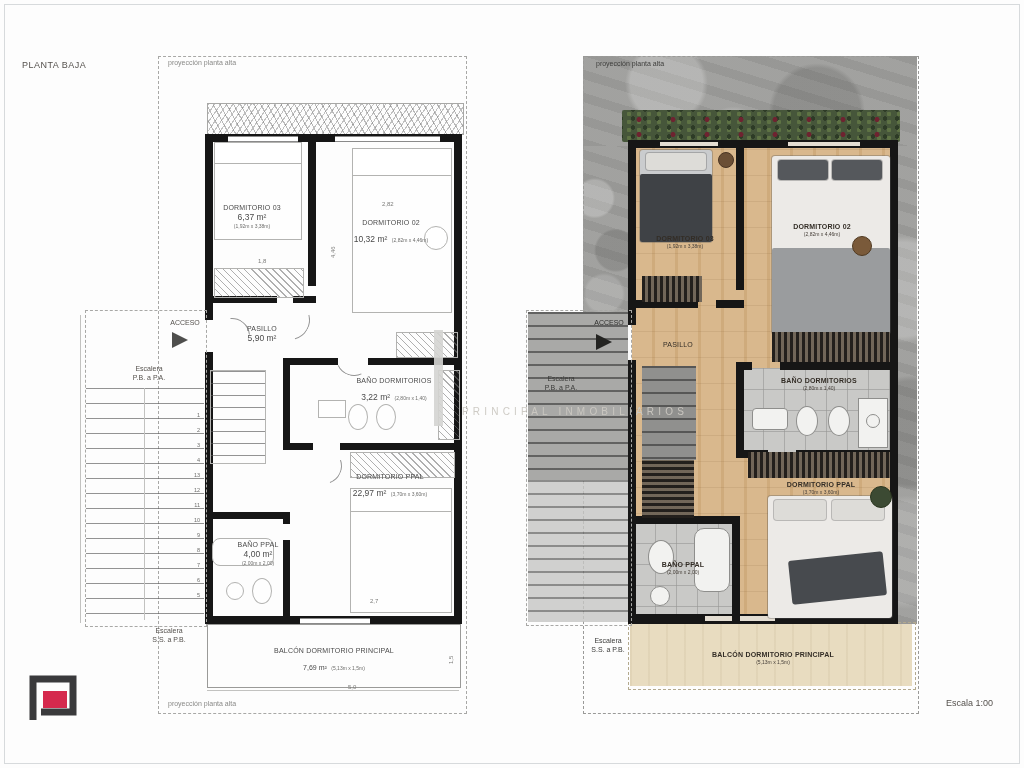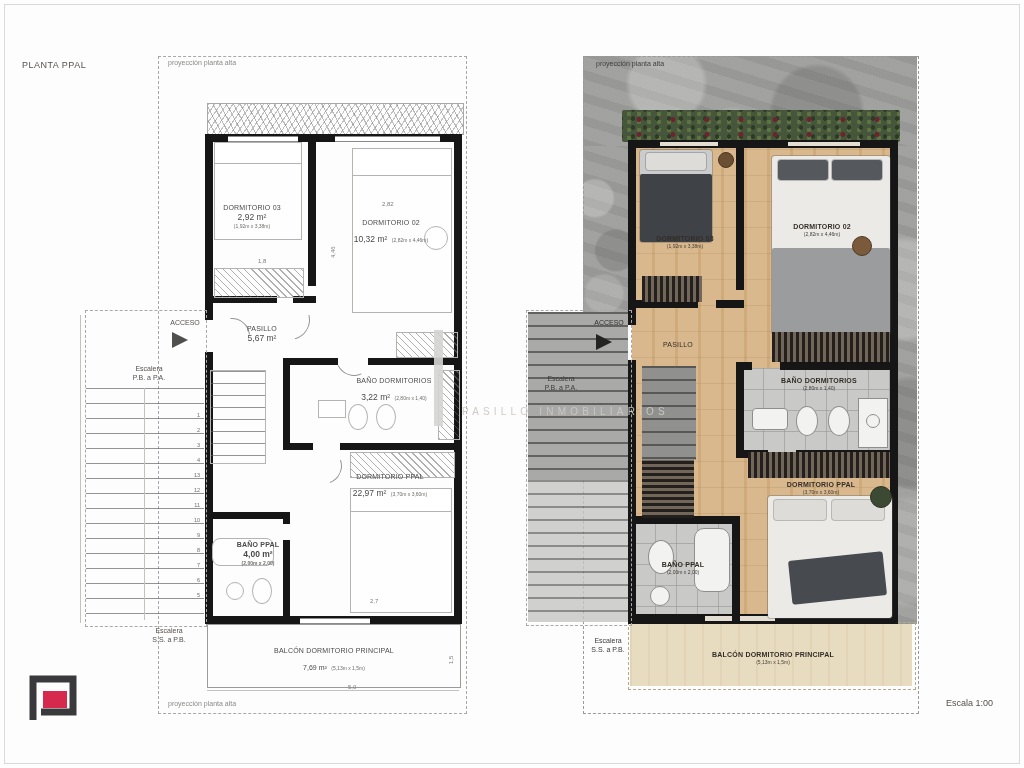--- a/index.html
+++ b/index.html
@@ -66,21 +66,21 @@
   .proj2{position:absolute;font-size:7px;color:#3d3d3b;z-index:8;}
   .thinline{position:absolute;background:#c2c2c0;}
   .stairnum{position:absolute;font-size:5.5px;color:#6d6d6b;width:12px;text-align:right;z-index:8;}
 </style>
 </head>
 <body>
 
 <div id="canvas">
   <div class="frame"></div>
 
-  <div class="abs" style="left:22px;top:60px;font-size:9px;color:#55514d;letter-spacing:.5px;">PLANTA PPAL</div>
+  <div class="abs" style="left:22px;top:60px;font-size:9px;color:#55514d;letter-spacing:.5px;">PLANTA BAJA</div>
 
   <div class="dashed" style="left:158px;top:56px;width:307px;height:656px;"></div>
   <div class="proj" style="left:168px;top:59px;">proyección planta alta</div>
   <div class="proj" style="left:168px;top:700px;">proyección planta alta</div>
 
   <div class="planter" style="left:207px;top:103px;width:255px;height:30px;"></div>
 
   <div class="w" style="left:205px;top:134px;width:257px;height:8px;"></div>
   <div class="win" style="left:228px;top:136px;width:70px;height:4px;"></div>
   <div class="win" style="left:335px;top:136px;width:105px;height:4px;"></div>
@@ -151,43 +151,43 @@
     <div>Escalera</div>
     <div>P.B. a P.A.</div>
   </div>
   <div class="small" style="left:130px;top:626px;width:78px;">
     <div>Escalera</div>
     <div>S.S. a P.B.</div>
   </div>
 
   <div class="rlabel" style="left:196px;top:203px;width:112px;">
     <div class="rname">DORMITORIO 03</div>
-    <div class="rarea">2,92 m²</div>
+    <div class="rarea">6,37 m²</div>
     <div class="rdims">(1,92m x 3,38m)</div>
   </div>
   <div class="rlabel" style="left:328px;top:218px;width:126px;">
     <div class="rname">DORMITORIO 02</div>
     <div><span class="rarea">10,32 m²</span>
          <span class="rdims">(2,82m x 4,46m)</span></div>
   </div>
   <div class="rlabel" style="left:212px;top:324px;width:100px;">
     <div class="rname">PASILLO</div>
-    <div class="rarea">5,67 m²</div>
+    <div class="rarea">5,90 m²</div>
   </div>
   <div class="rlabel" style="left:326px;top:376px;width:136px;">
     <div class="rname">BAÑO DORMITORIOS</div>
     <div><span class="rarea">3,22 m²</span>
          <span class="rdims">(2,80m x 1,40)</span></div>
   </div>
   <div class="rlabel" style="left:322px;top:472px;width:136px;">
     <div class="rname">DORMITORIO PPAL</div>
     <div><span class="rarea">22,97 m²</span>
          <span class="rdims">(3,70m x 3,60m)</span></div>
   </div>
-  <div class="rlabel" style="left:210px;top:540px;width:96px;font-weight:bold;">
+  <div class="rlabel" style="left:210px;top:540px;width:96px;">
     <div class="rname">BAÑO PPAL</div>
     <div class="rarea">4,00 m²</div>
     <div class="rdims">(2,00m x 2,00)</div>
   </div>
   <div class="rlabel" style="left:230px;top:646px;width:208px;">
     <div class="rname">BALCÓN DORMITORIO PRINCIPAL</div>
     <div><span class="rarea" style="font-size:7px;">7,69 m²</span>
          <span class="rdims">(5,13m x 1,5m)</span></div>
   </div>
 
@@ -195,21 +195,21 @@
   <div class="dim vert" style="left:330px;top:258px;">4,46</div>
   <div class="dim" style="left:258px;top:258px;">1,8</div>
   <div class="dim" style="left:370px;top:598px;">2,7</div>
   <div class="dim vert" style="left:448px;top:664px;">1,5</div>
   <div class="dim" style="left:348px;top:684px;">5,0</div>
 
   <div class="thinline" style="left:80px;top:315px;width:1px;height:308px;"></div>
   <div class="thinline" style="left:207px;top:690px;width:252px;height:1px;"></div>
 
   <div class="watermark-bar" style="left:434px;top:330px;width:9px;height:96px;"></div>
-  <div class="watermark-sub" style="left:462px;top:406px;">PASILLO INMOBILIARIOS</div>
+  <div class="watermark-sub" style="left:462px;top:406px;">PRINCIPAL INMOBILIARIOS</div>
 
   <div class="concrete" style="left:583px;top:56px;width:334px;height:92px;"></div>
   <div class="concrete" style="left:583px;top:146px;width:47px;height:174px;"></div>
   <div class="concrete" style="left:898px;top:146px;width:19px;height:478px;"></div>
   <div class="dashed" style="left:583px;top:56px;width:334px;height:656px;border-color:#9a9a98;"></div>
   <div class="proj2" style="left:596px;top:60px;">proyección planta alta</div>
 
   <div class="hedge" style="left:622px;top:110px;width:278px;height:32px;"></div>
 
   <div class="wood" style="left:632px;top:146px;width:262px;height:472px;"></div>

